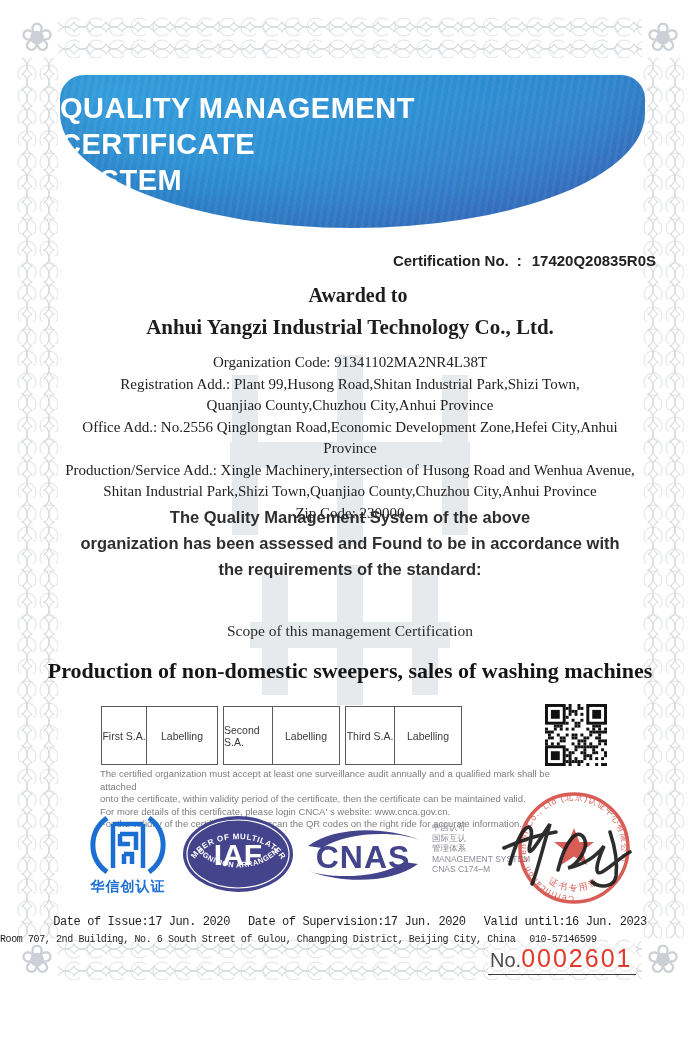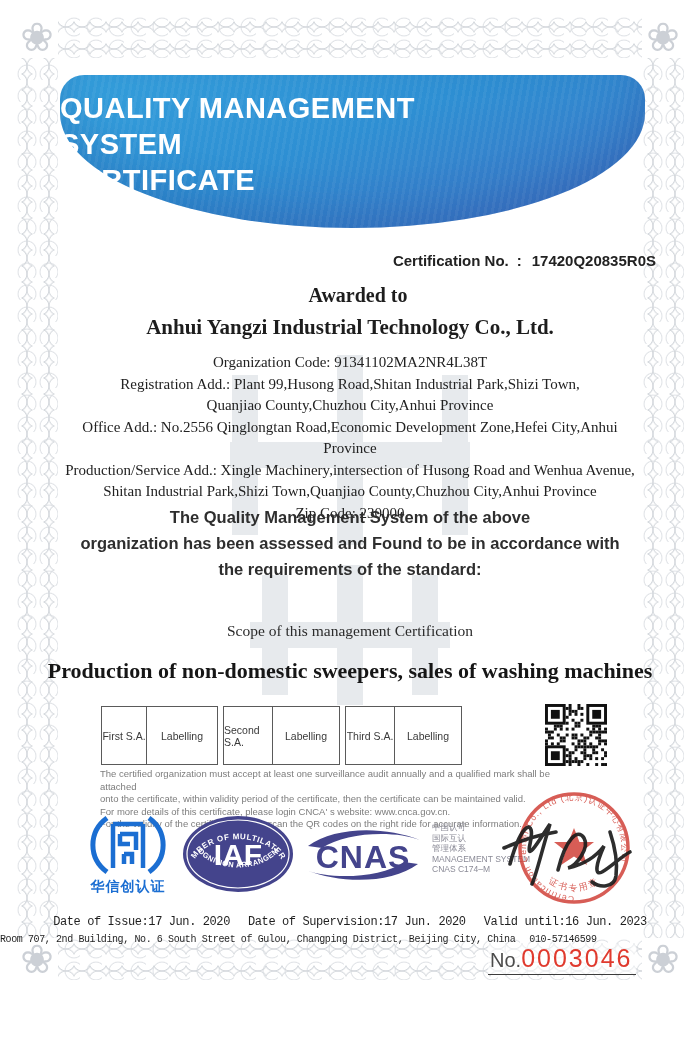--- a/index.html
+++ b/index.html
@@ -115,22 +115,22 @@
       <path d="M70,240 L70,360"></path>
         <path d="M145,230 L145,370"></path>
         <path d="M220,240 L220,360"></path>
       <path d="M45,300 L245,300"></path>
     </g>
   </svg>
 
   <div class="banner">
     <div class="banner-text">
       <div>QUALITY MANAGEMENT</div>
+      <div>CERTIFICATE</div>
       <div>SYSTEM</div>
-      <div>CERTIFICATE</div>
     </div>
   </div>
 
   <div class="certno">
     <span>Certification No.</span><span class="sep">:</span><span>17420Q20835R0S</span>
   </div>
 
   <div class="awarded">Awarded to</div>
   <div class="company">Anhui Yangzi Industrial Technology Co., Ltd.</div>
 
@@ -377,16 +377,16 @@
   </svg>
 
   <div class="dates">
     <span>Date of Issue:17 Jun. 2020</span><span>Date of Supervision:17 Jun. 2020</span><span>Valid until:16 Jun. 2023</span>
   </div>
   <div class="address">
     <span>Room 707, 2nd Building, No. 6 South Street of Gulou, Changping District, Beijing City, China</span><span class="phone">010-57146599</span>
   </div>
 
   <div class="serial">
-    <span class="no">No.</span><span class="digits">0003046</span>
+    <span class="no">No.</span><span class="digits">0002601</span>
   </div>
 
 </div>
 
 </body></html>

